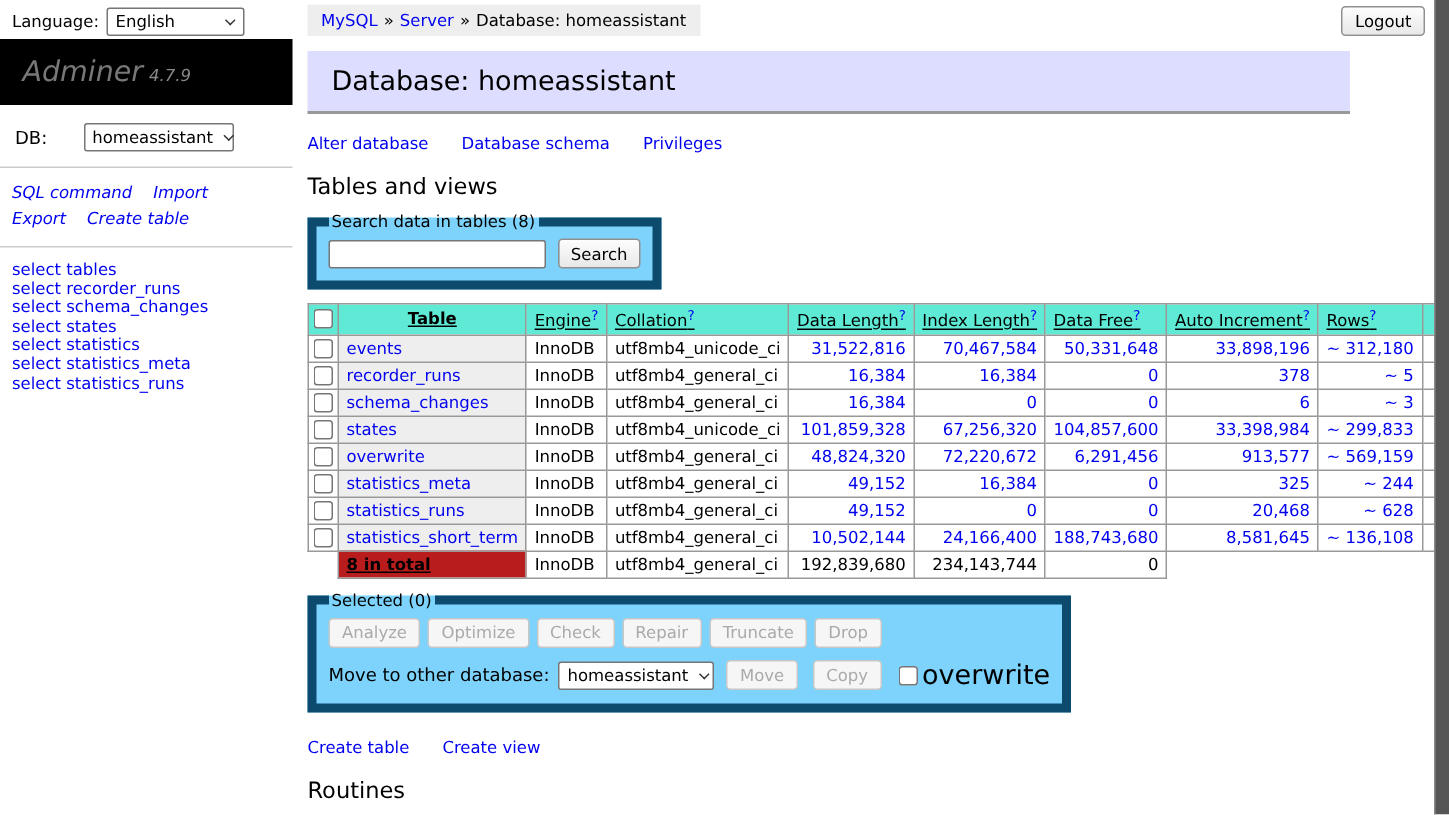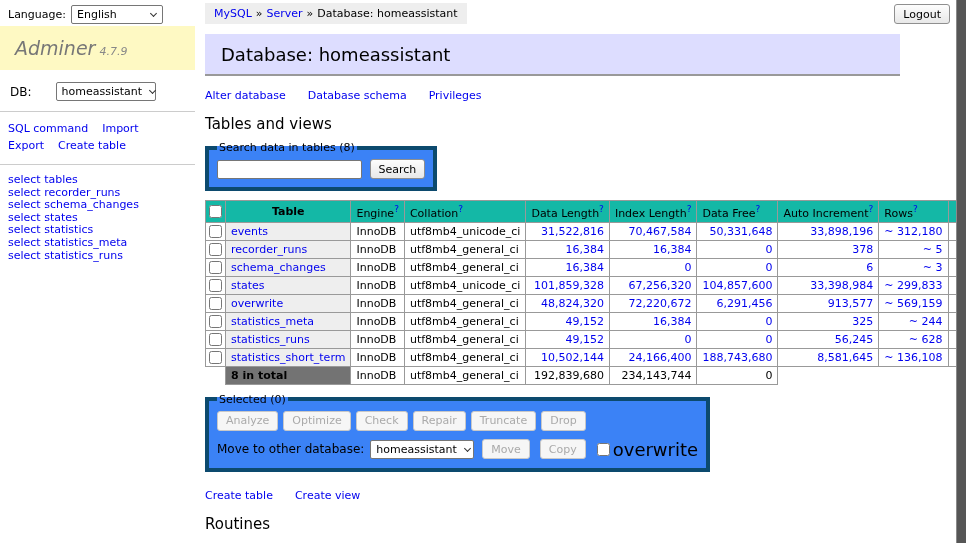--- a/index.html
+++ b/index.html
@@ -40,71 +40,71 @@
   .btn {
     font-family: inherit; font-size: 11px; color: #000;
     background: linear-gradient(#fdfdfd, #e8e8e8);
     border: 1px solid #8f8f8f; border-radius: 3px;
     padding: 2px 8px; height: 20px; cursor: pointer;
   }
   .btn.disabled { color: #aaa; border-color: #c8c8c8; background: #f6f6f6; cursor: default; }
 
   
   .sidebar { position: absolute; top: 0; left: 0; width: 195px; }
-  .logo-bar { background: #fef9c3; margin-top: 26px; padding: 11px 8px 11px 15px; }
+  .logo-bar { background: #000000; margin-top: 26px; padding: 11px 8px 11px 15px; }
   .logo-bar .logo { font-style: italic; font-size: 19px; color: #777; }
   .logo-bar .version { font-style: italic; font-size: 11px; color: #888; margin-left: 4px; }
   .db-row { display: flex; align-items: center; gap: 24px; padding: 12px 8px 10px 10px; font-size: 12px; }
   .sidebar-actions { margin: 0 0 0 0; padding: 8px 8px 10px 8px; border-top: 1px solid #ccc; border-bottom: 1px solid #ccc; }
-  .sidebar-actions .row { line-height: 17px; }
+  .sidebar-actions .row { line-height: 17px; font-style: italic; }
   .sidebar-actions a { margin-right: 14px; }
   .table-links { padding: 9px 8px; line-height: 12.6px; }
   .table-links a { display: block; }
 
   
   .main { position: absolute; left: 205px; top: 0; width: 695px; }
   .breadcrumb {
     display: inline-block; background: #eee; padding: 4px 9px; margin-top: 3px; font-size: 11px;
   }
   .breadcrumb .sep { color: #000; margin: 0 4px; }
   h2.page-title {
     margin: 10px 0 0; background: #ddf; border-bottom: 2px solid #999;
     font-size: 18px; font-weight: normal; padding: 10px 16px 9px;
   }
   .link-row { margin: 13px 0 0; }
   .link-row a { margin-right: 22px; }
   h3.section { font-size: 15px; font-weight: normal; margin: 13px 0 0; }
 
   fieldset {
-    border: 4px solid #0c4a6e; margin: 8px 0 0; padding: 5px 8px 8px;
-    display: inline-block; background: #3b82f6;
+    border: 6px solid #0c4a6e; margin: 8px 0 0; padding: 5px 8px 8px;
+    display: inline-block; background: #7dd3fc;
   }
   fieldset legend { font-size: 11px; padding: 0 2px; }
   .search-input {
     width: 145px; height: 19px; border: 1px solid #767676; border-radius: 2px;
     font-family: inherit; font-size: 11px; padding: 0 4px; margin-right: 4px; vertical-align: middle;
   }
   .selected-fieldset .btn { margin-right: 5px; }
   .move-row { margin-top: 8px; display: flex; align-items: center; font-size: 12px; }
   .move-row .select-box { margin-left: 6px; margin-right: 8px; }
   .move-row label { margin-left: 2px; font-size: 18px; }
   .move-row input[type=checkbox] { margin: 0 1px 0 6px; }
 
   
   table.db-table { border-collapse: collapse; margin-top: 9px; font-size: 11px; }
   .db-table td, .db-table th { border: 1px solid #999; padding: 2px 5px; height: 18px; white-space: nowrap; }
-  .db-table thead td, .db-table thead th { background: #14b8a6; font-weight: normal; text-align: left; }
+  .db-table thead td, .db-table thead th { background: #5eead4; font-weight: normal; text-align: left; text-decoration: underline; }
   .db-table thead th.tbl-head { font-weight: bold; text-align: center; padding: 2px 28px; }
   .db-table sup a { font-size: 9px; }
   .db-table tbody th { background: #eee; text-align: left; }
   .db-table tbody th a { font-weight: normal; }
   .db-table td.num { text-align: right; }
   .db-table td.check-cell, .db-table thead td.check-cell { text-align: center; padding: 1px 2px; }
   .db-table input[type=checkbox] { margin: 1px; vertical-align: middle; }
-  .db-table tr.total-row th { background: #737373; }
+  .db-table tr.total-row th { background: #b91c1c; text-decoration: underline; }
   .db-table tr.total-row td.num { color: #000; }
   .db-table td.blank { border: none; }
   .db-table td.comment-cell { min-width: 56px; }
 </style>
 </head>
 <body>
 
 <aside class="sidebar">
   <div class="lang-row">
     <span>Language:</span>
@@ -246,21 +246,21 @@
           <td class="comment-cell"></td>
         </tr>
         <tr>
           <td class="check-cell"><input type="checkbox" style=""></td>
           <th><a>statistics_runs</a></th>
           <td>InnoDB</td>
           <td>utf8mb4_general_ci</td>
           <td class="num"><a>49,152</a></td>
           <td class="num"><a>0</a></td>
           <td class="num"><a>0</a></td>
-          <td class="num"><a>56,245</a></td>
+          <td class="num"><a>20,468</a></td>
           <td class="num"><a>~ 628</a></td>
           <td class="comment-cell"></td>
         </tr>
         <tr>
           <td class="check-cell"><input type="checkbox" style=""></td>
           <th><a>statistics_short_term</a></th>
           <td>InnoDB</td>
           <td>utf8mb4_general_ci</td>
           <td class="num"><a>10,502,144</a></td>
           <td class="num"><a>24,166,400</a></td>

